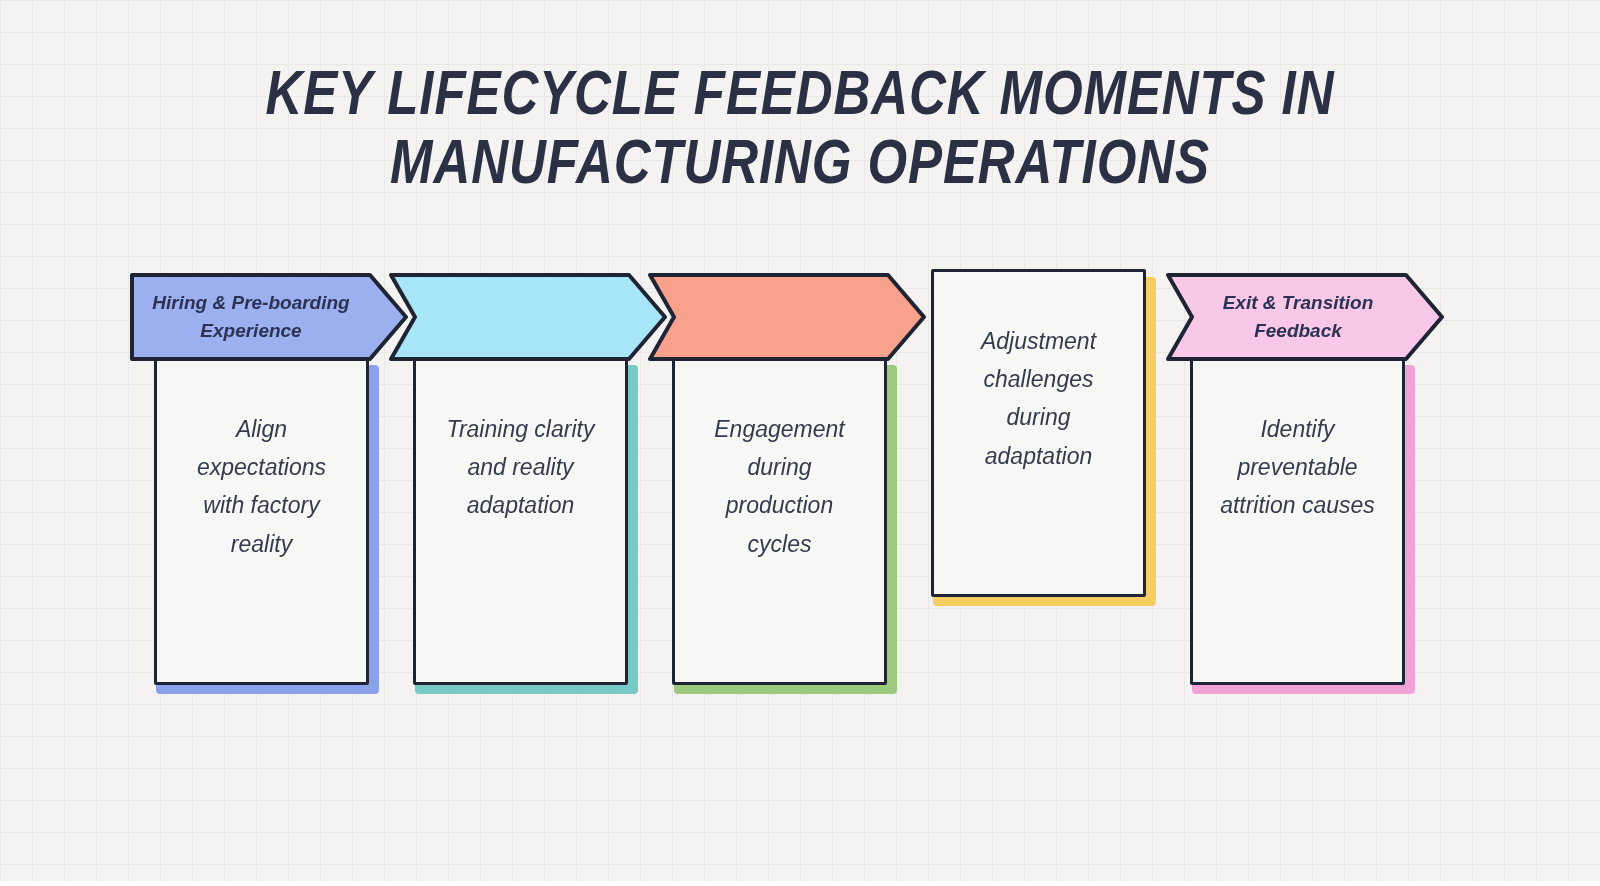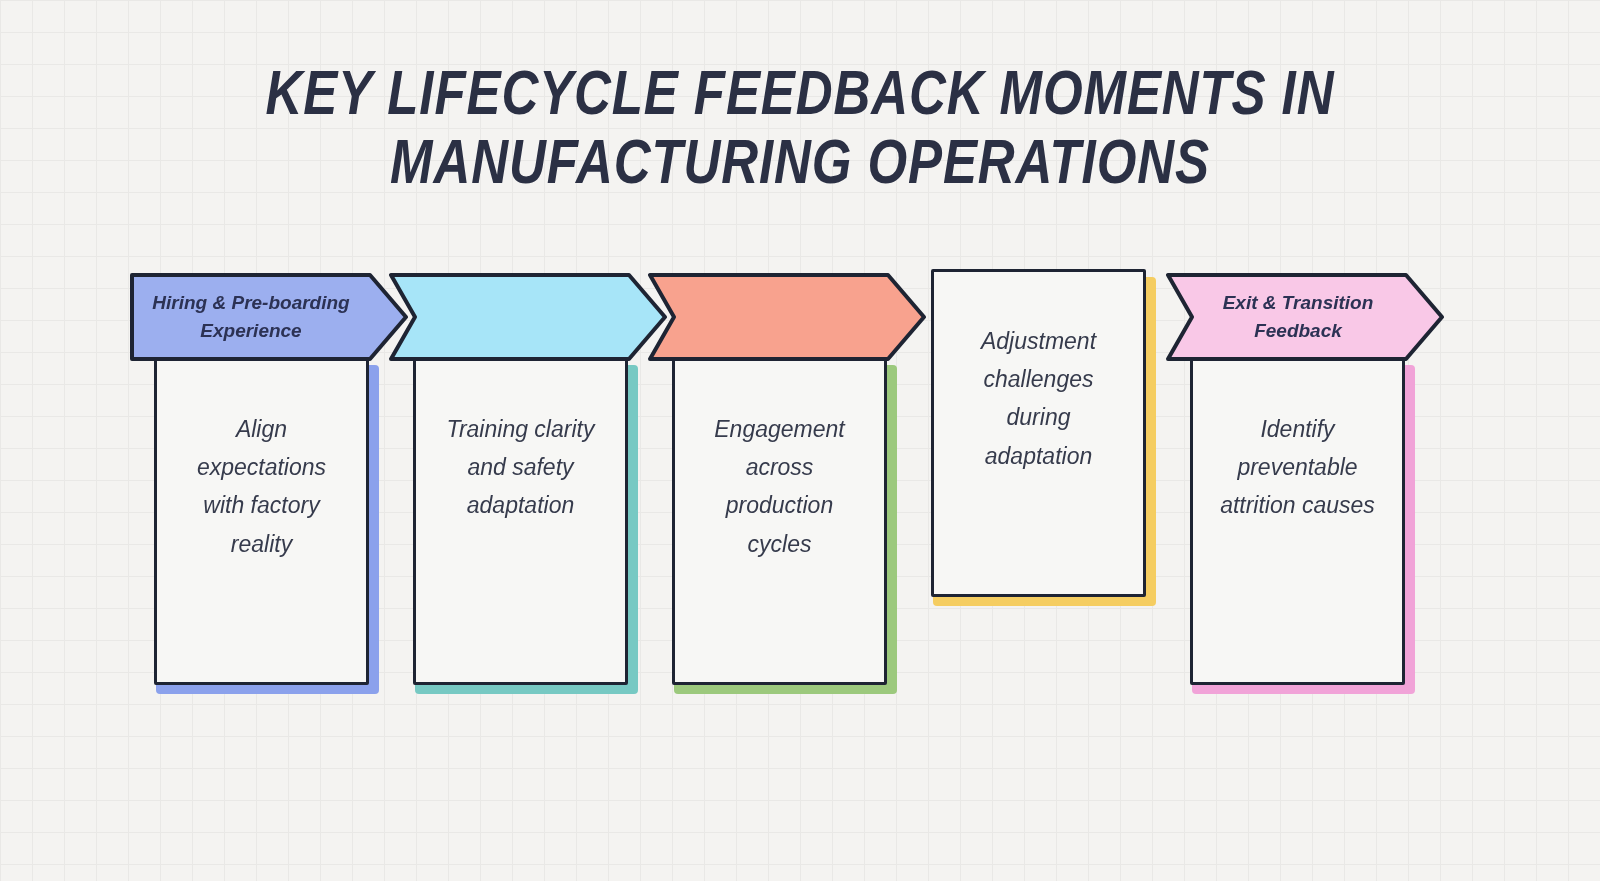--- a/index.html
+++ b/index.html
@@ -146,35 +146,35 @@
 
     <div class="stage">
       <div class="arrow-wrap">
         <svg class="arrow-svg" width="280" height="88" viewBox="0 0 280 88">
           <polygon points="2,2 240,2 276,44 240,86 2,86 26,44" style="fill: rgb(167, 229, 248);"></polygon>
         </svg>
       </div>
       <div class="card">
         <div class="card-shadow" style="background: rgb(119, 201, 195);"></div>
         <div class="card-face">
-          <p>Training clarity and safety adaptation</p>
+          <p>Training clarity and reality adaptation</p>
         </div>
       </div>
     </div>
 
     <div class="stage">
       <div class="arrow-wrap">
         <svg class="arrow-svg" width="280" height="88" viewBox="0 0 280 88">
           <polygon points="2,2 240,2 276,44 240,86 2,86 26,44" style="fill: rgb(248, 162, 142);"></polygon>
         </svg>
       </div>
       <div class="card">
         <div class="card-shadow" style="background: rgb(156, 201, 125);"></div>
         <div class="card-face">
-          <p>Engagement across production cycles</p>
+          <p>Engagement during production cycles</p>
         </div>
       </div>
     </div>
 
     <div class="stage">
       <div class="card">
         <div class="card-shadow" style="background: rgb(245, 205, 97);"></div>
         <div class="card-face">
           <p>Adjustment challenges during adaptation</p>
         </div>

